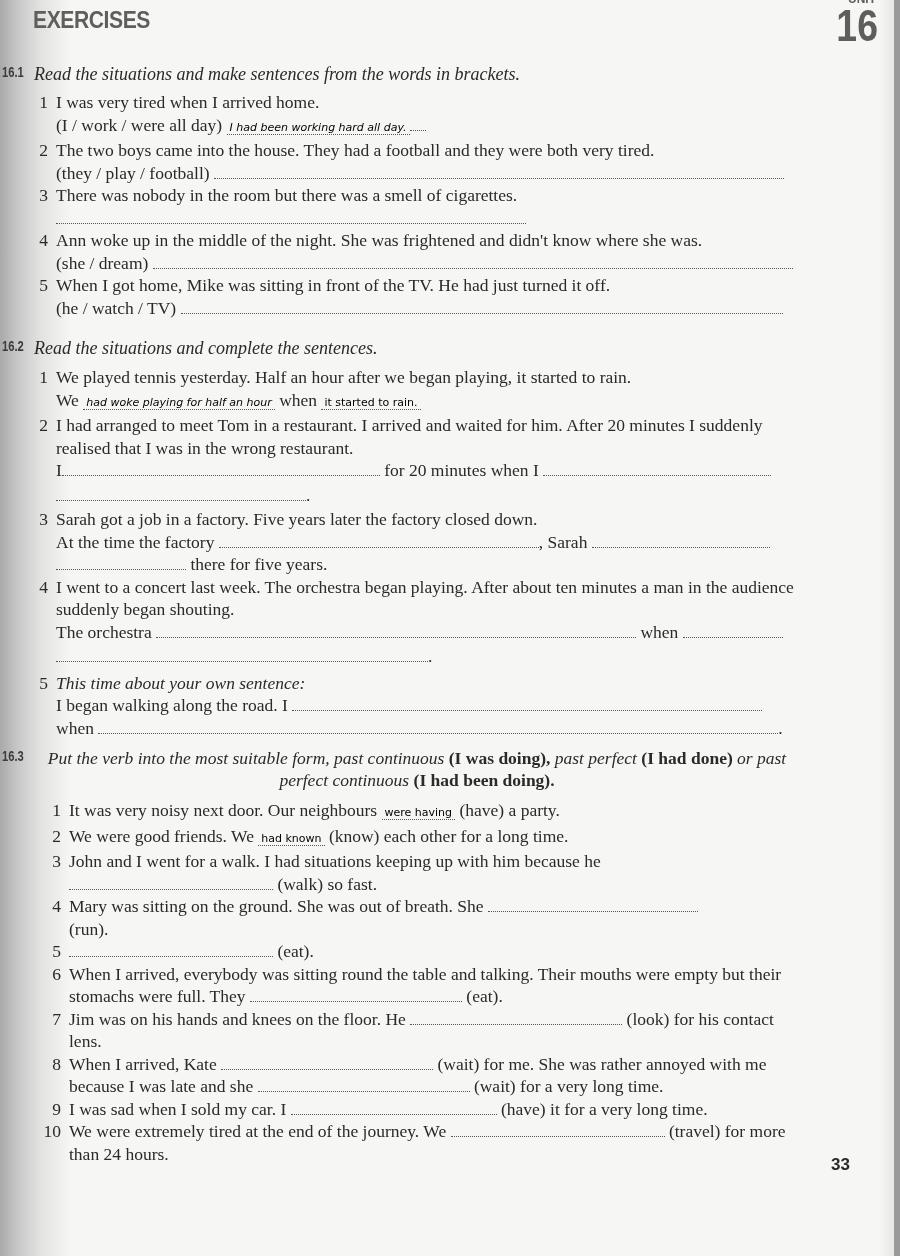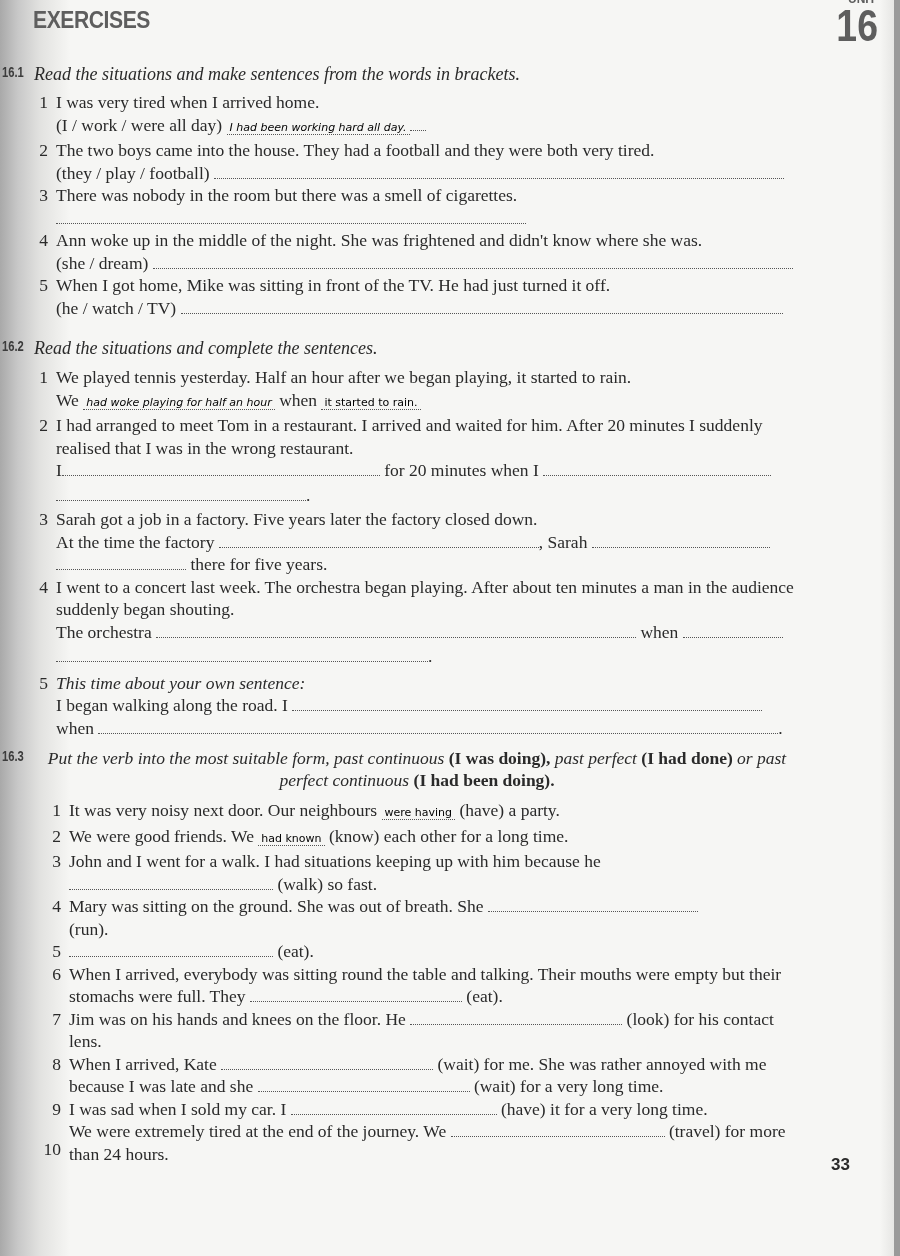--- a/index.html
+++ b/index.html
@@ -267,21 +267,21 @@
     </div>
     <div class="item">
       <span class="n">9</span>
       <div class="body">
         <span>I was sad when I sold my car. I</span>
         <span class="dots" style="width:206px"></span>
         <span>(have) it for a very long time.</span>
       </div>
     </div>
     <div class="item">
-      <span class="n" style="left:-8px;width:22px;margin-top:18px;">10</span>
+      <span class="n" style="left:-8px;width:22px;">10</span>
       <div class="body">
         <span>We were extremely tired at the end of the journey. We</span>
         <span class="dots" style="width:214px"></span>
         <span>(travel) for more than 24 hours.</span>
       </div>
     </div>
   </div>
 </div>
 
 <div class="page-number">33</div>

